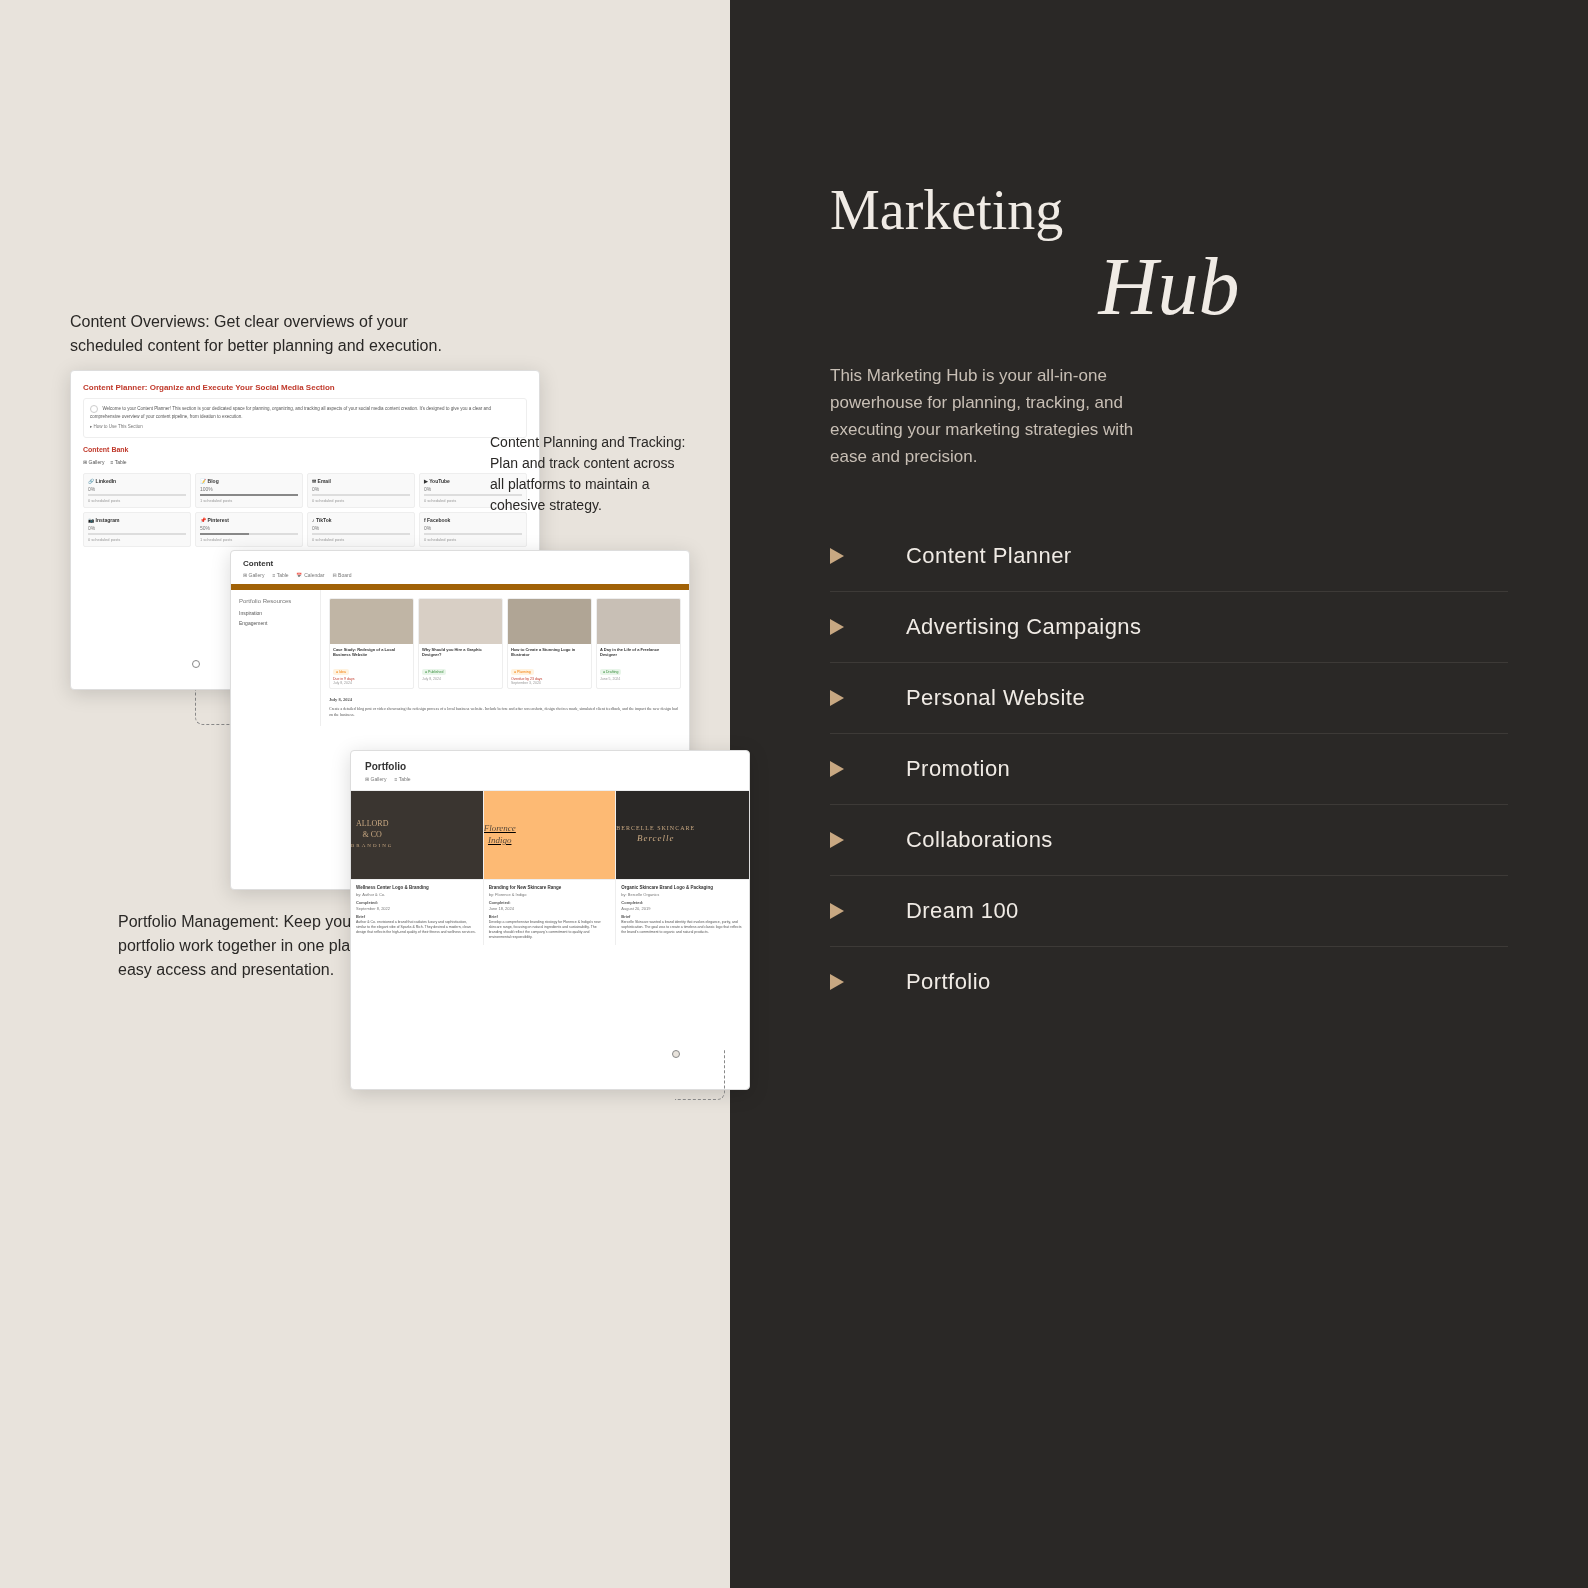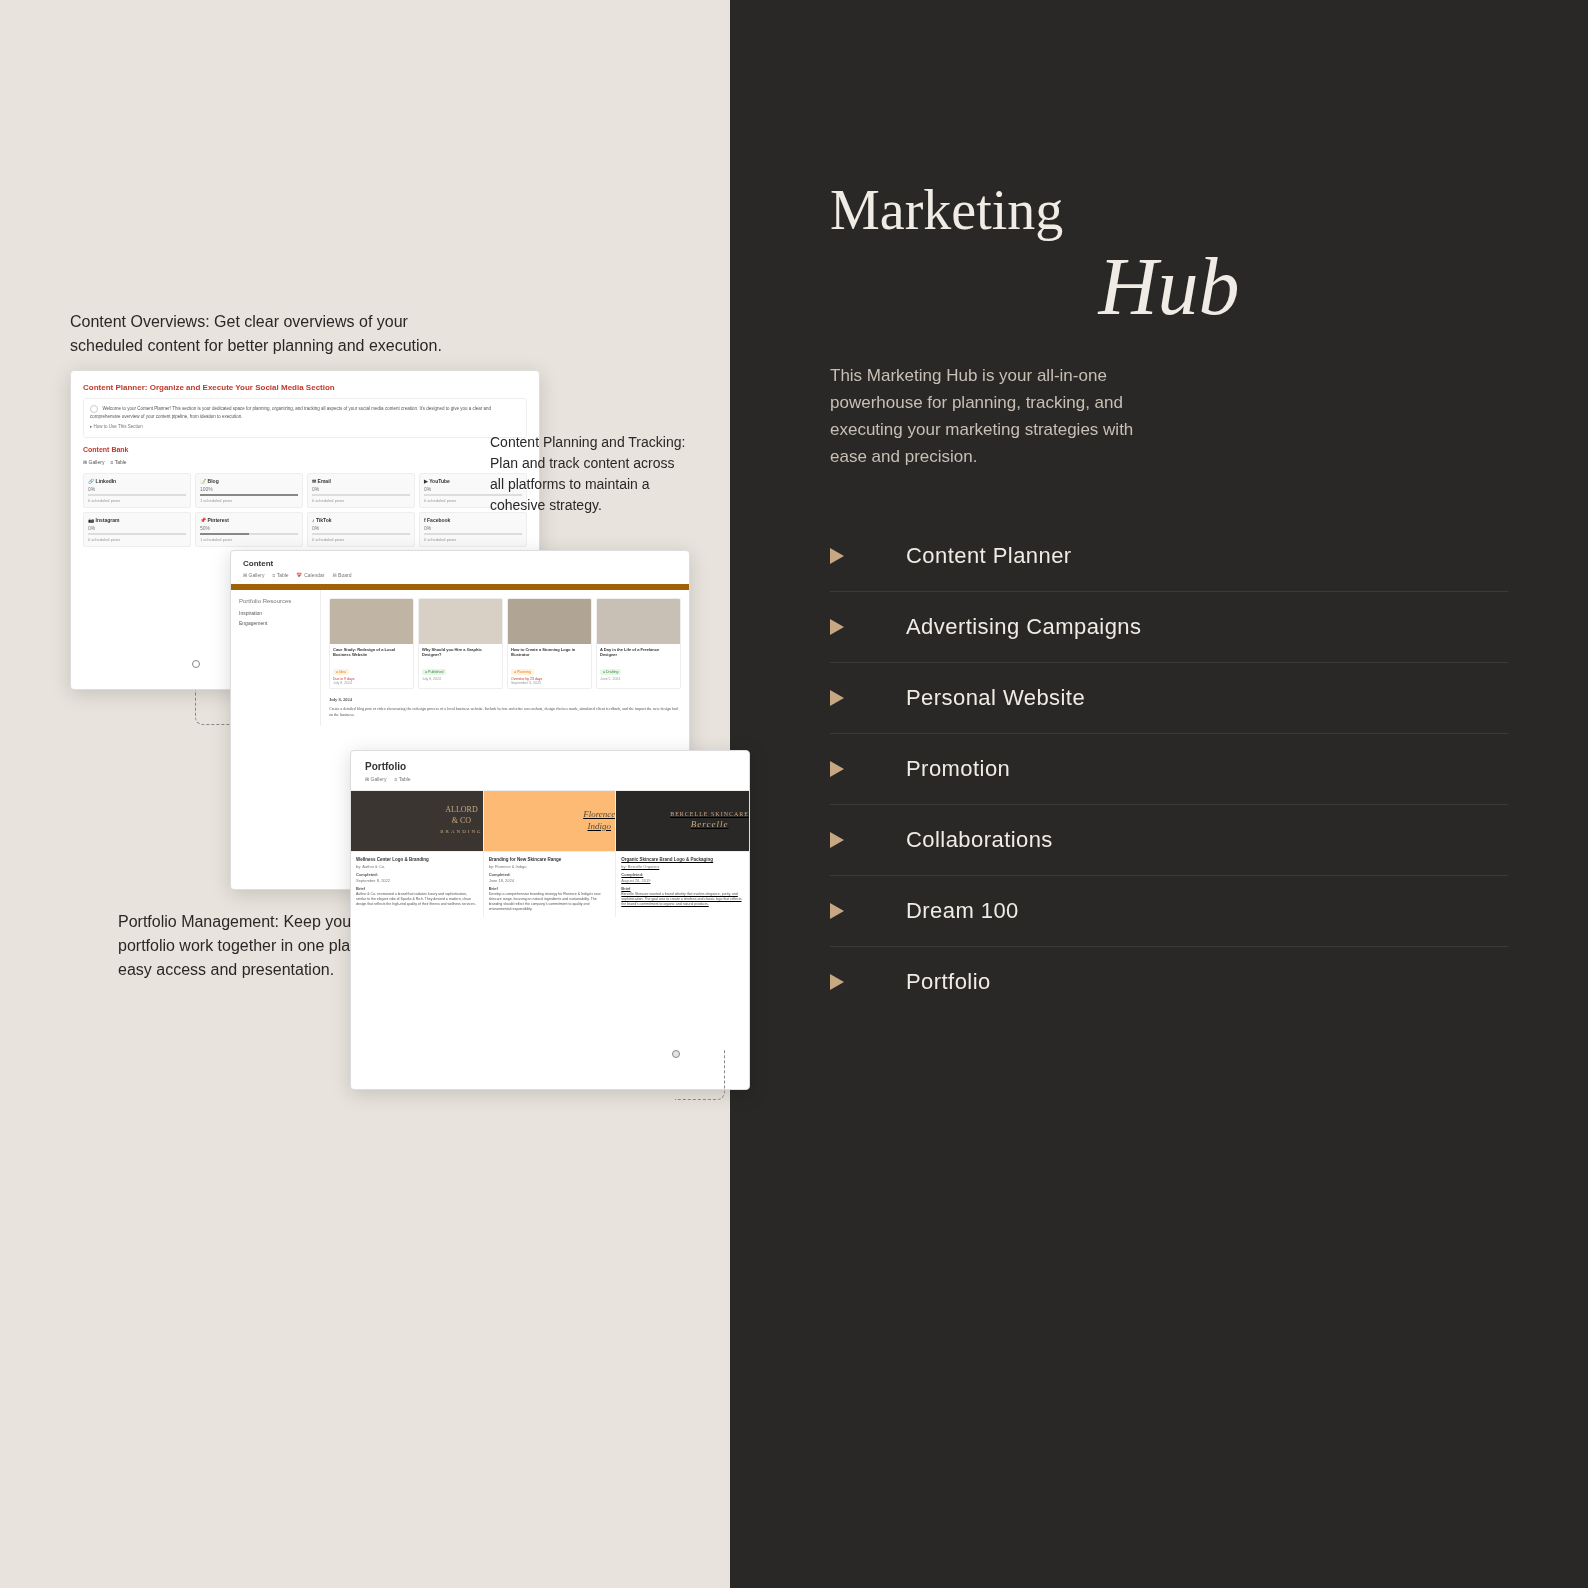--- a/index.html
+++ b/index.html
@@ -306,27 +306,27 @@
       display: grid;
       grid-template-columns: 1fr 1fr 1fr;
       gap: 0;
     }
 
     .scp-card {
       border-right: 1px solid #eee;
       overflow: hidden;
     }
 
-    .scp-card:last-child { border-right: none; text-decoration: underline; }
+    .scp-card:last-child { border-right: none; }
 
     .scp-card-img {
-      height: 60px;
+      height: 88px;
       display: flex;
       align-items: center;
-      justify-content: flex-end;
+      justify-content: flex-start;
     }
 
     .scp-img1 { background: #3a3530; }
     .scp-img2 { background: #fdba74; text-decoration: underline; }
     .scp-img3 { background: #2a2826; }
 
     .scp-img-text {
       font-family: Georgia, serif;
       font-size: 8px;
       color: #c8a882;

